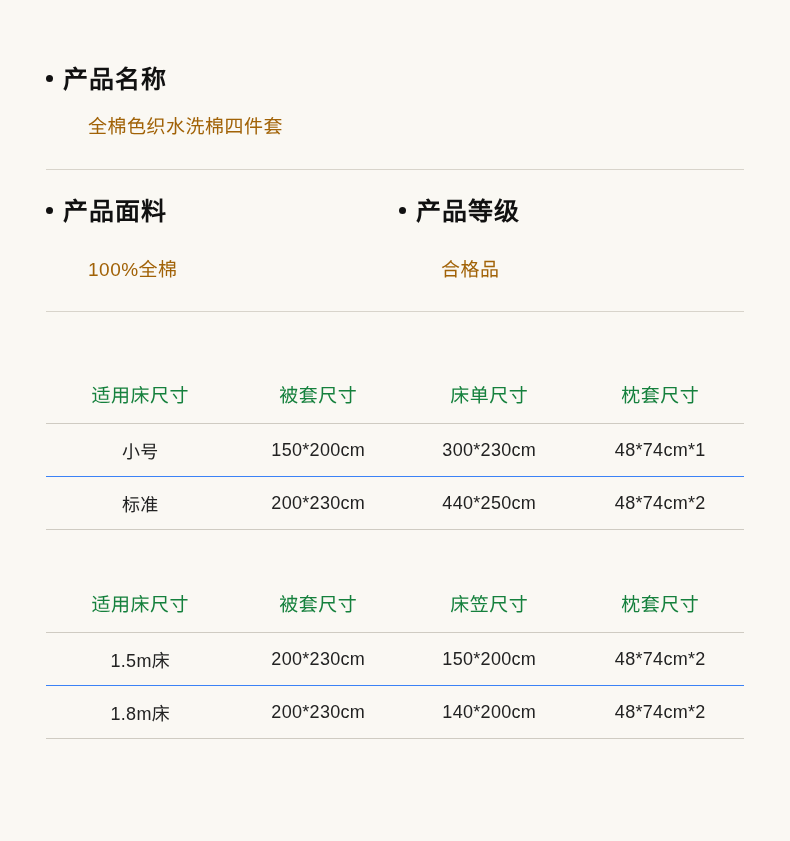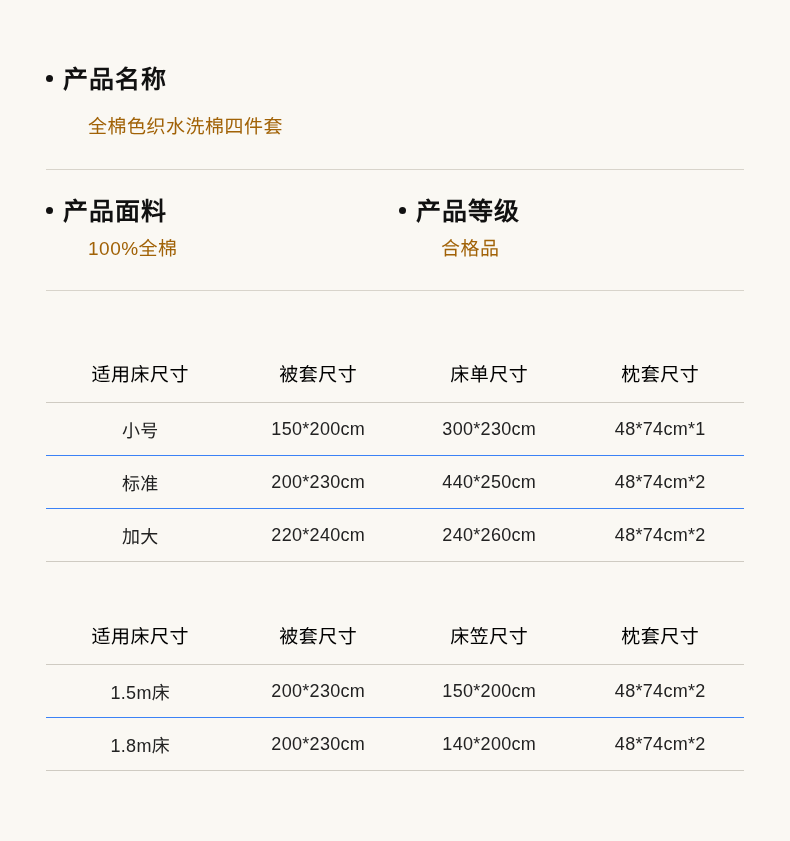--- a/index.html
+++ b/index.html
@@ -66,21 +66,21 @@
   }
 
   
   .two-col {
     display: flex;
     padding-top: 28px;
   }
   .col-left { width: 353px; }
   .col-right { flex: 1; }
   .two-col .sub-text {
-    margin-top: 8px;
+    margin-top: 29px;
     margin-left: 42px;
   }
   .divider2 {
     height: 1px;
     background: #d8d4cb;
     margin-top: 30px;
   }
 
   
   .block3 {
@@ -88,21 +88,21 @@
   }
   .table {
     width: 100%;
     border-collapse: collapse;
     margin-top: 22px;
     table-layout: fixed;
   }
   .table th {
     font-size: 19px;
     font-weight: normal;
-    color: #000000;
+    color: #15803d;
     padding: 11px 0 16px 0;
     text-align: center;
     letter-spacing: 0.5px;
   }
   .table td {
     font-size: 18px;
     color: #222;
     padding: 13px 0;
     text-align: center;
     letter-spacing: 0.3px;
@@ -181,26 +181,20 @@
           <td>150*200cm</td>
           <td>300*230cm</td>
           <td>48*74cm*1</td>
         </tr>
         <tr>
           <td>标准</td>
           <td>200*230cm</td>
           <td>440*250cm</td>
           <td>48*74cm*2</td>
         </tr>
-        <tr>
-          <td>加大</td>
-          <td>220*240cm</td>
-          <td>240*260cm</td>
-          <td>48*74cm*2</td>
-        </tr>
       </tbody>
     </table>
 
     <div class="table-gap"></div>
 
     <table class="table">
       <colgroup>
         <col class="col-a">
           <col class="col-b">
           <col class="col-c">

